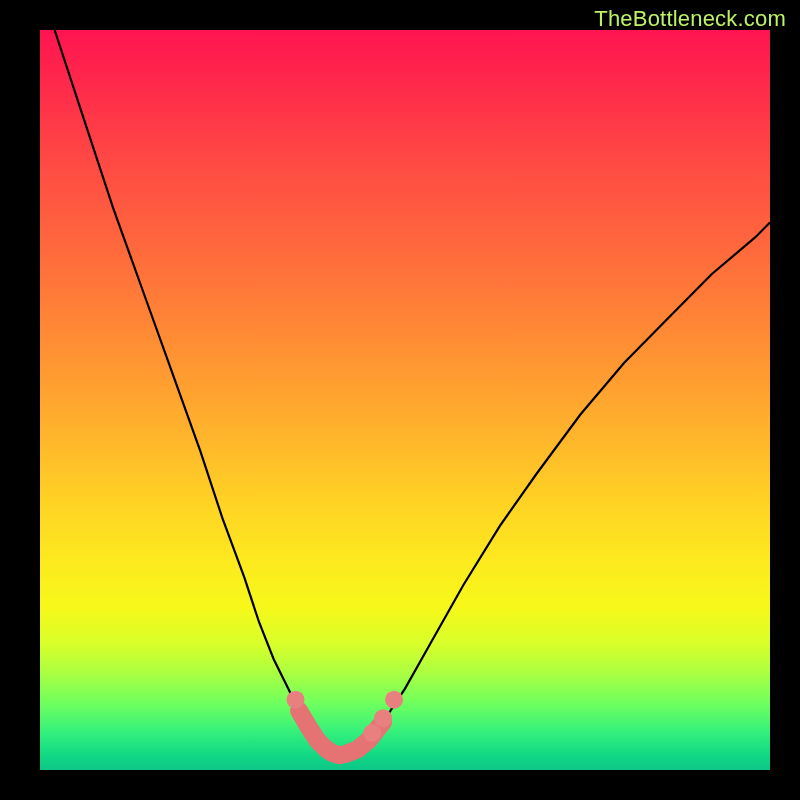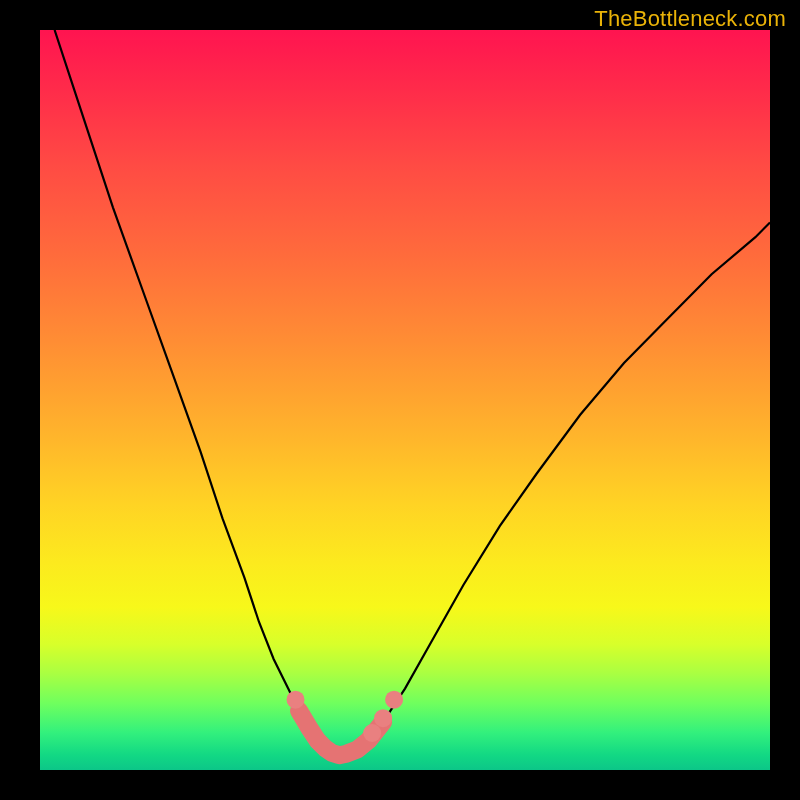--- a/index.html
+++ b/index.html
@@ -40,21 +40,21 @@
       #6fff5e 91%,
       #32f07d 95%,
       #12d884 98%,
       #0cc688 100%
     );
   }
   .watermark {
     position: absolute;
     top: 6px;
     right: 14px;
-    color: #eab308;
+    color: #bef264;
     font-size: 22px;
     font-weight: 500;
     letter-spacing: 0.2px;
   }
   svg.overlay {
     position: absolute;
     left: 0;
     top: 0;
     width: 730px;
     height: 740px;

